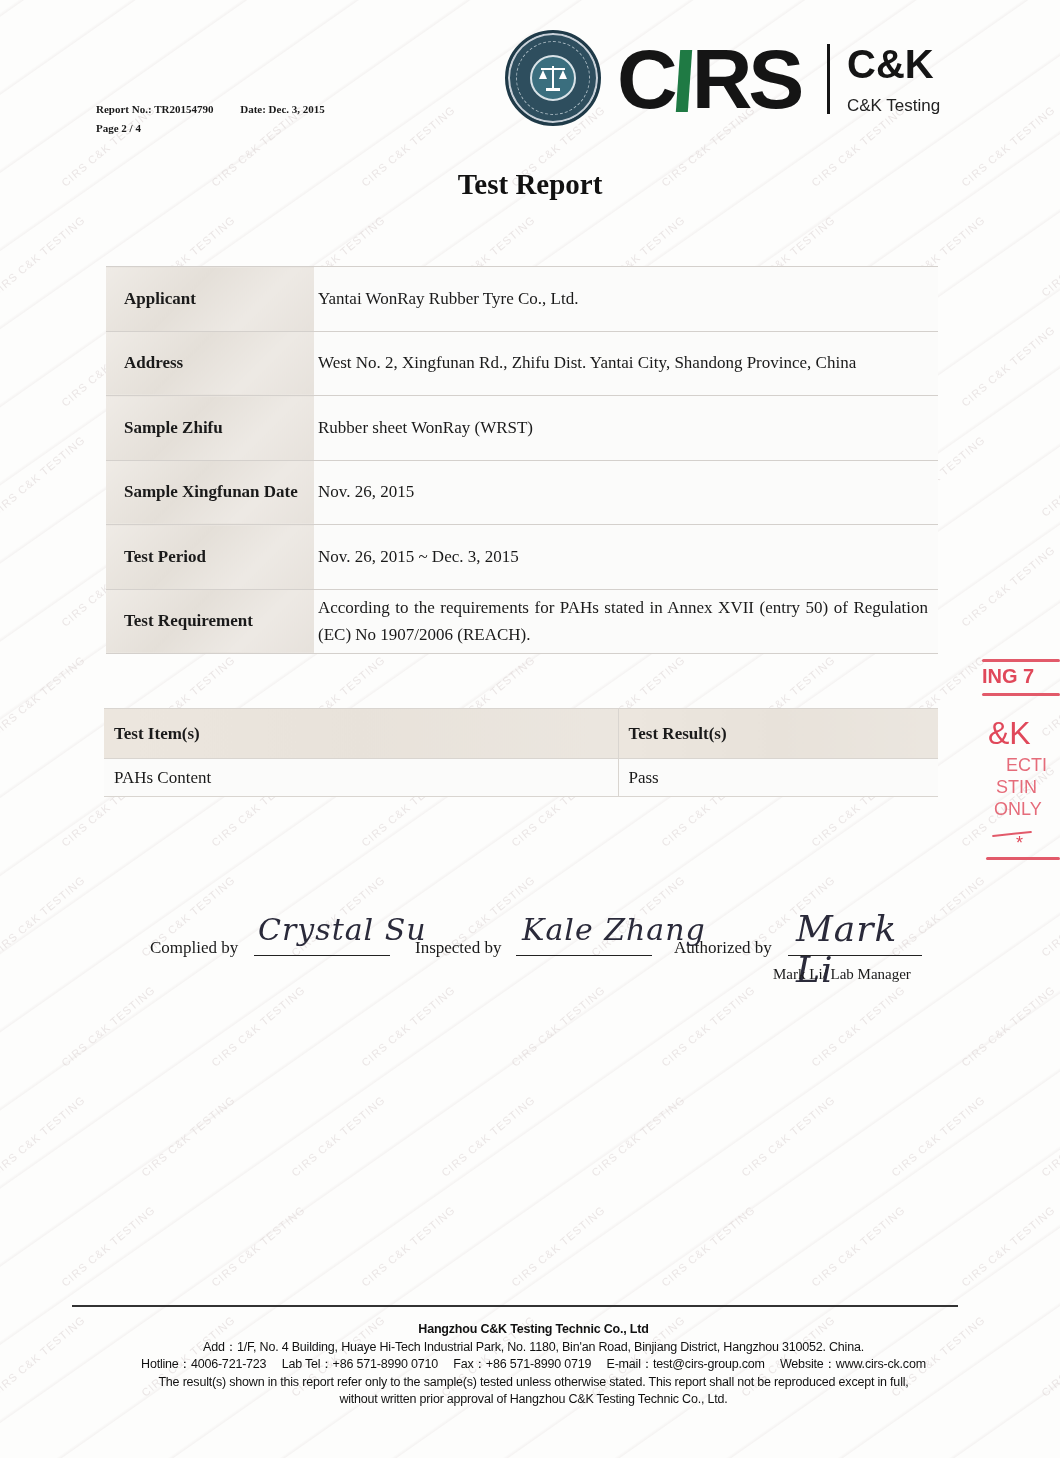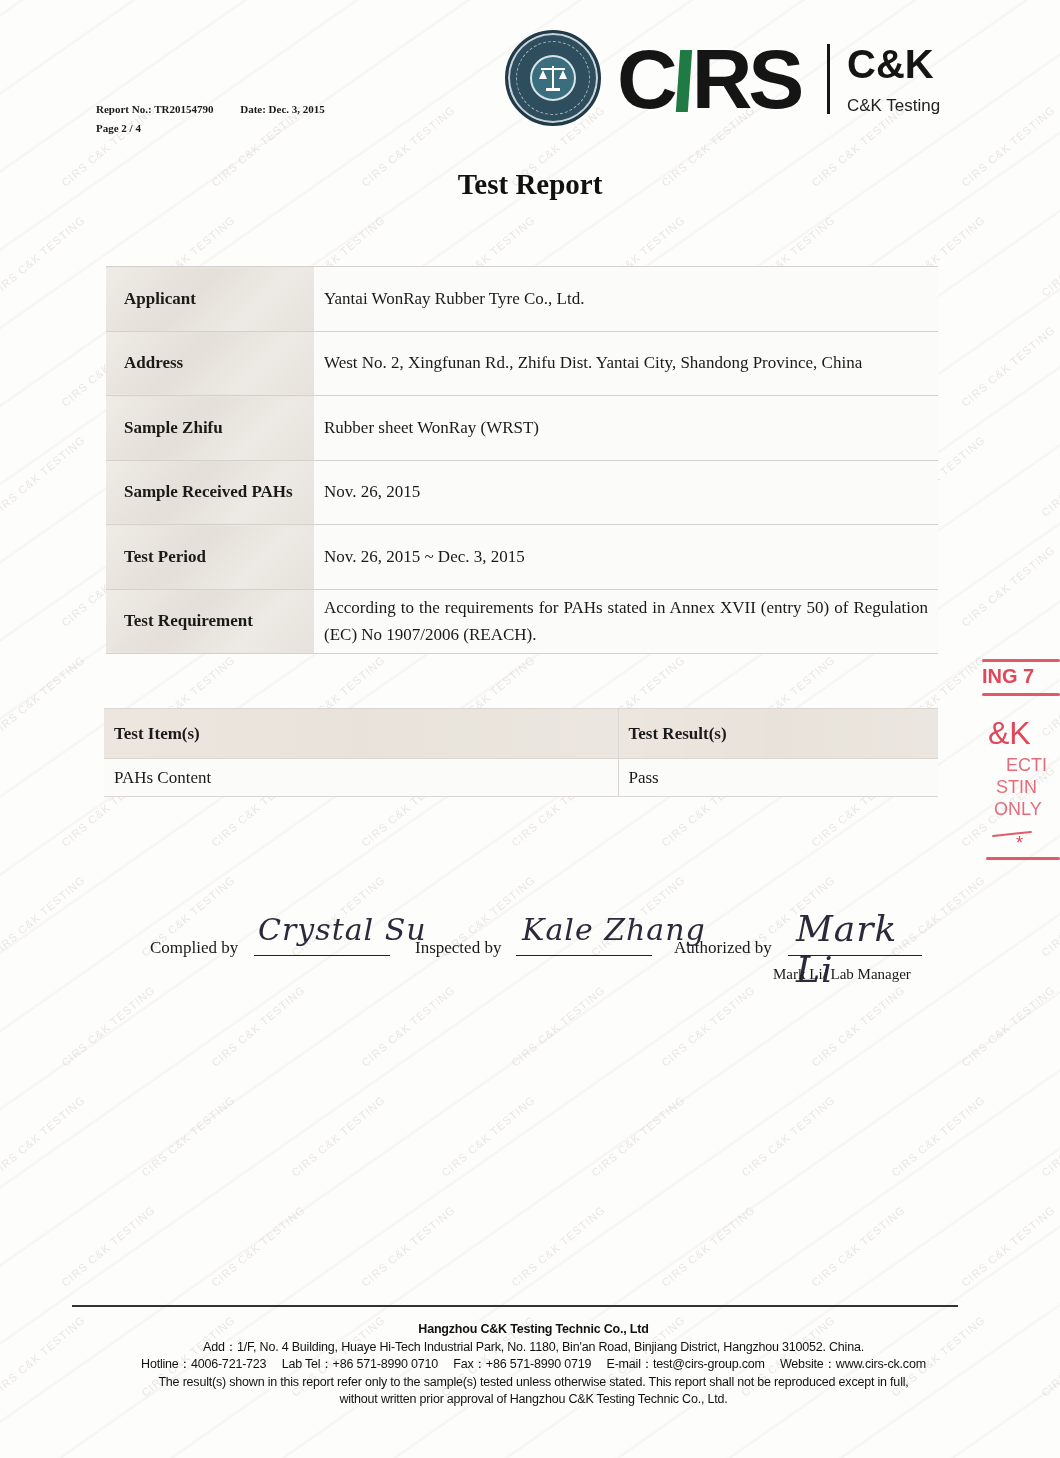--- a/index.html
+++ b/index.html
@@ -50,21 +50,21 @@
   
   .info {
     position: absolute; left: 106px; top: 266px; width: 832px;
     border-collapse: collapse;
   }
   .info td { border-top: 1px solid #d4d0cc; border-bottom: 1px solid #d4d0cc; font-size: 17px; vertical-align: middle; }
   .info td.k {
     width: 208px; padding-left: 18px; font-weight: bold; background: #ece8e3;
     background-image: linear-gradient(135deg, #efebe6 0%, #e4dfd8 40%, #ede9e4 70%, #e6e1db 100%);
   }
-  .info td.v { padding-left: 10px; padding-right: 10px; background: #fbfbfa; }
+  .info td.v { padding-left: 4px; padding-right: 10px; background: #fbfbfa; }
   .info td.v.just { text-align: justify; line-height: 27px; margin-top: 8px; }
   .info tr { height: 64.5px; }
 
   
   .result {
     position: absolute; left: 104px; top: 708px; width: 834px; border-collapse: collapse;
   }
   .result th, .result td { border: 1px solid #d9d5d0; border-left: none; border-right: none; font-size: 17px; text-align: left; }
   .result th {
     height: 50px; font-weight: bold; padding-left: 10px;
@@ -225,21 +225,21 @@
   </tr>
   <tr>
     <td class="k">Address</td>
     <td class="v">West No. 2, Xingfunan Rd., Zhifu Dist. Yantai City, Shandong Province, China</td>
   </tr>
   <tr>
     <td class="k">Sample Zhifu</td>
     <td class="v">Rubber sheet WonRay (WRST)</td>
   </tr>
   <tr>
-    <td class="k">Sample Received PAHs</td>
+    <td class="k">Sample Xingfunan Date</td>
     <td class="v">Nov. 26, 2015</td>
   </tr>
   <tr>
     <td class="k">Test Period</td>
     <td class="v">Nov. 26, 2015 ~ Dec. 3, 2015</td>
   </tr>
   <tr>
     <td class="k">Test Requirement</td>
     <td class="v just">According to the requirements for PAHs stated in Annex XVII (entry 50) of Regulation (EC) No 1907/2006 (REACH).</td>
   </tr>

